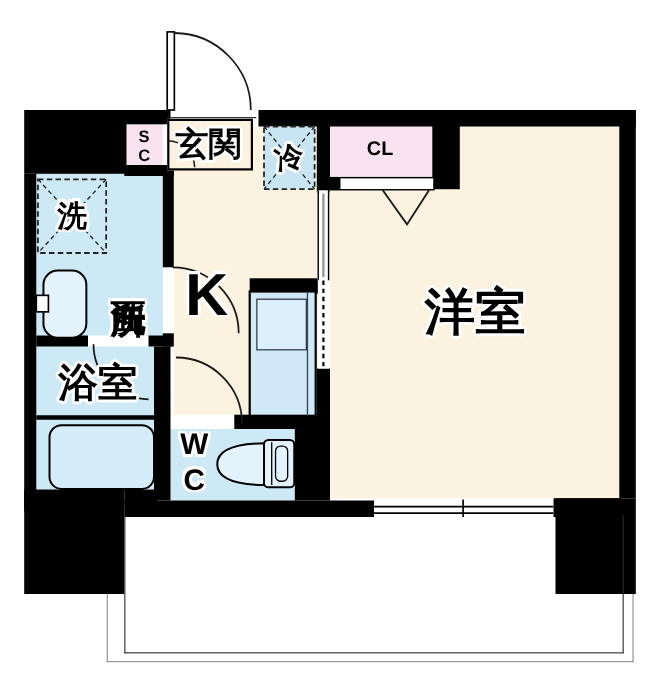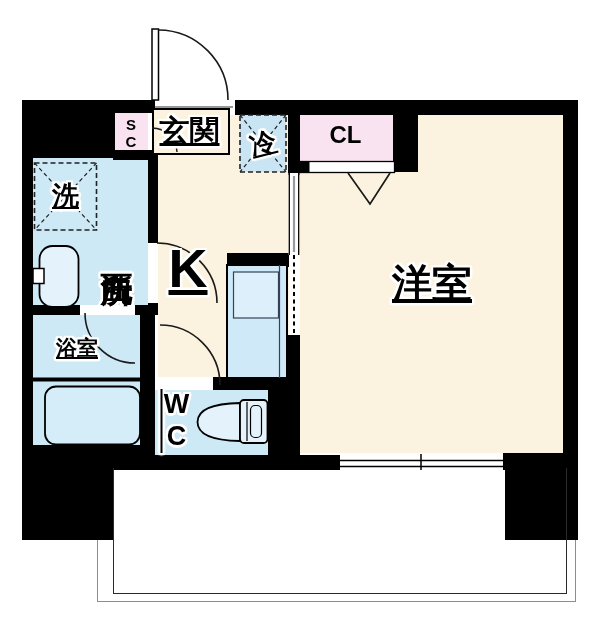--- a/index.html
+++ b/index.html
@@ -7,21 +7,21 @@
          font-family:"Liberation Sans","DejaVu Sans",sans-serif;}
   .wall{position:absolute;background:#000;}
   .room{position:absolute;}
   .cream{background:#FBF2DF;}
   .wet{background:#CDE9F6;}
   .pink{background:#F9E3F0;}
   .white{background:#fff;}
   .label{position:absolute;color:#000;display:flex;align-items:center;justify-content:center;
          font-weight:bold;white-space:nowrap;pointer-events:none;}
   .halo{text-shadow:-2px -2px 0 #fff,2px -2px 0 #fff,-2px 2px 0 #fff,2px 2px 0 #fff,
-        0 -2.5px 0 #fff,0 2.5px 0 #fff,-2.5px 0 0 #fff,2.5px 0 0 #fff;text-decoration:underline;}
+        0 -2.5px 0 #fff,0 2.5px 0 #fff,-2.5px 0 0 #fff,2.5px 0 0 #fff;}
   .vert{writing-mode:vertical-rl;text-orientation:upright;}
   svg{position:absolute;left:0;top:0;pointer-events:none;}
   .genkan-box{position:absolute;left:152px;top:108px;width:74px;height:43px;
               border:2.5px solid #000;background:#FBF2DF;}
   .balcony-inner{position:absolute;left:113px;top:468px;width:452px;height:125px;
                  border-left:1.6px solid #2a2a2a;border-right:1.6px solid #2a2a2a;
                  border-bottom:1.6px solid #2a2a2a;}
   .balcony-outer{position:absolute;left:97px;top:540px;width:477px;height:61px;
                  border-left:1.5px solid #8d8d8d;border-right:1.5px solid #8d8d8d;
                  border-bottom:1.5px solid #8d8d8d;}
@@ -125,42 +125,42 @@
     </div>
 
   <div class="label halo" style="left:152px;top:110px;width:75px;height:42px;font-size:30px;">
     <span>玄関</span>
     </div>
 
   <div class="label halo" style="left:240px;top:114px;width:46px;height:58px;font-size:26px;">
     <span style="display:inline-block;transform:rotate(-14deg);">冷</span>
     </div>
 
-  <div class="label" style="left:298px;top:109px;width:95px;height:52px;font-size:24px;font-weight:600;">
+  <div class="label" style="left:298px;top:109px;width:95px;height:52px;font-size:18px;font-weight:600;">
     <span>CL</span>
     </div>
 
   <div class="label halo" style="left:34px;top:162px;width:63px;height:68px;font-size:27px;">
     <span>洗</span>
     </div>
 
   <div class="label halo vert" style="left:96px;top:178px;width:42px;height:140px;font-size:32px;">
     <span>洗面所</span>
     </div>
 
   <div class="label halo" style="left:156px;top:236px;width:64px;height:64px;font-size:54px;">
     <span>K</span>
     </div>
 
-  <div class="label halo" style="left:24px;top:328px;width:106px;height:40px;font-size:21px;">
+  <div class="label halo" style="left:36px;top:328px;width:106px;height:40px;font-size:36px;">
     <span>浴室</span>
     </div>
 
   <div class="label halo vert" style="left:157px;top:386px;width:38px;height:70px;font-size:27px;letter-spacing:2px;">
     <span>WC</span>
     </div>
 
-  <div class="label halo" style="left:300px;top:218px;width:264px;height:130px;font-size:40px;line-height:63px;flex-direction:column;">
+  <div class="label halo" style="left:300px;top:218px;width:264px;height:130px;font-size:46px;line-height:63px;flex-direction:column;">
     <div>洋室</div>
   </div>
 
 
 </div>
 
 </body></html>

